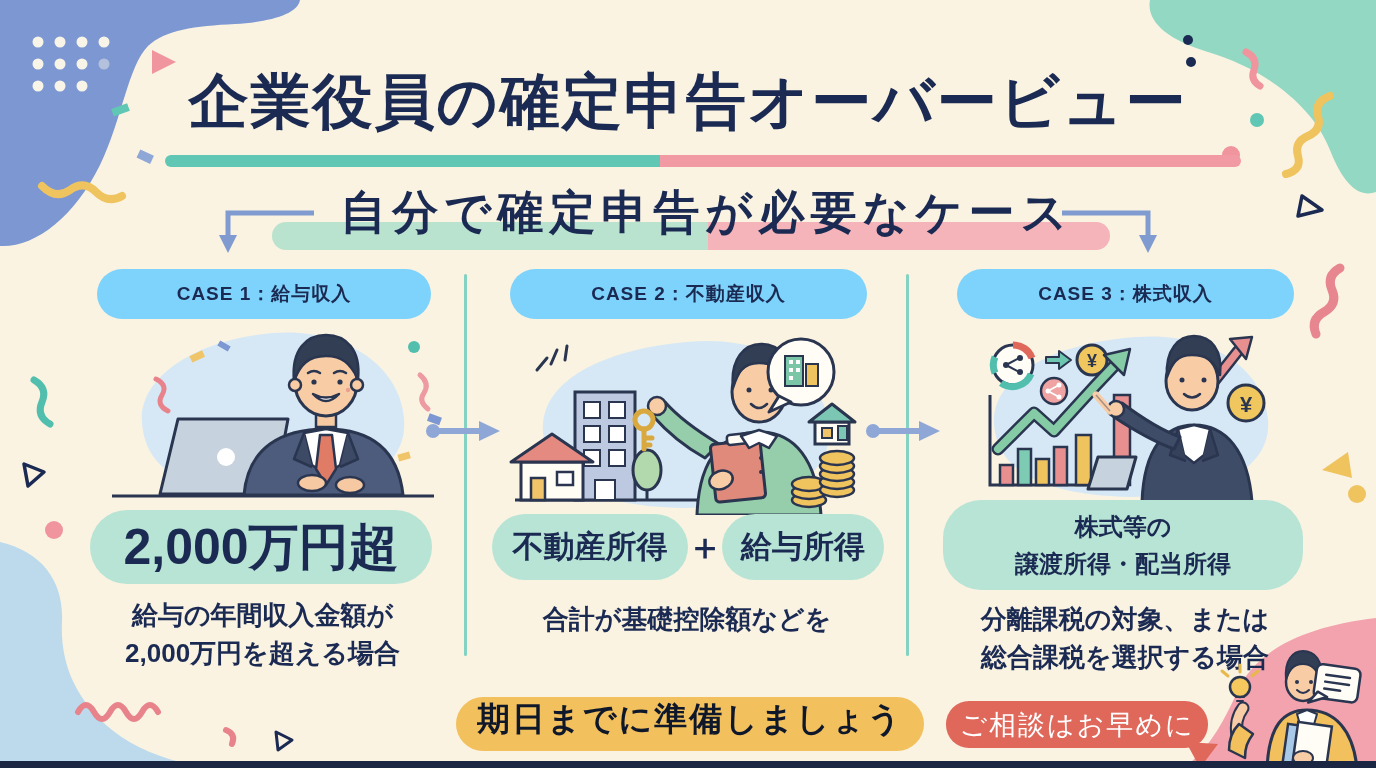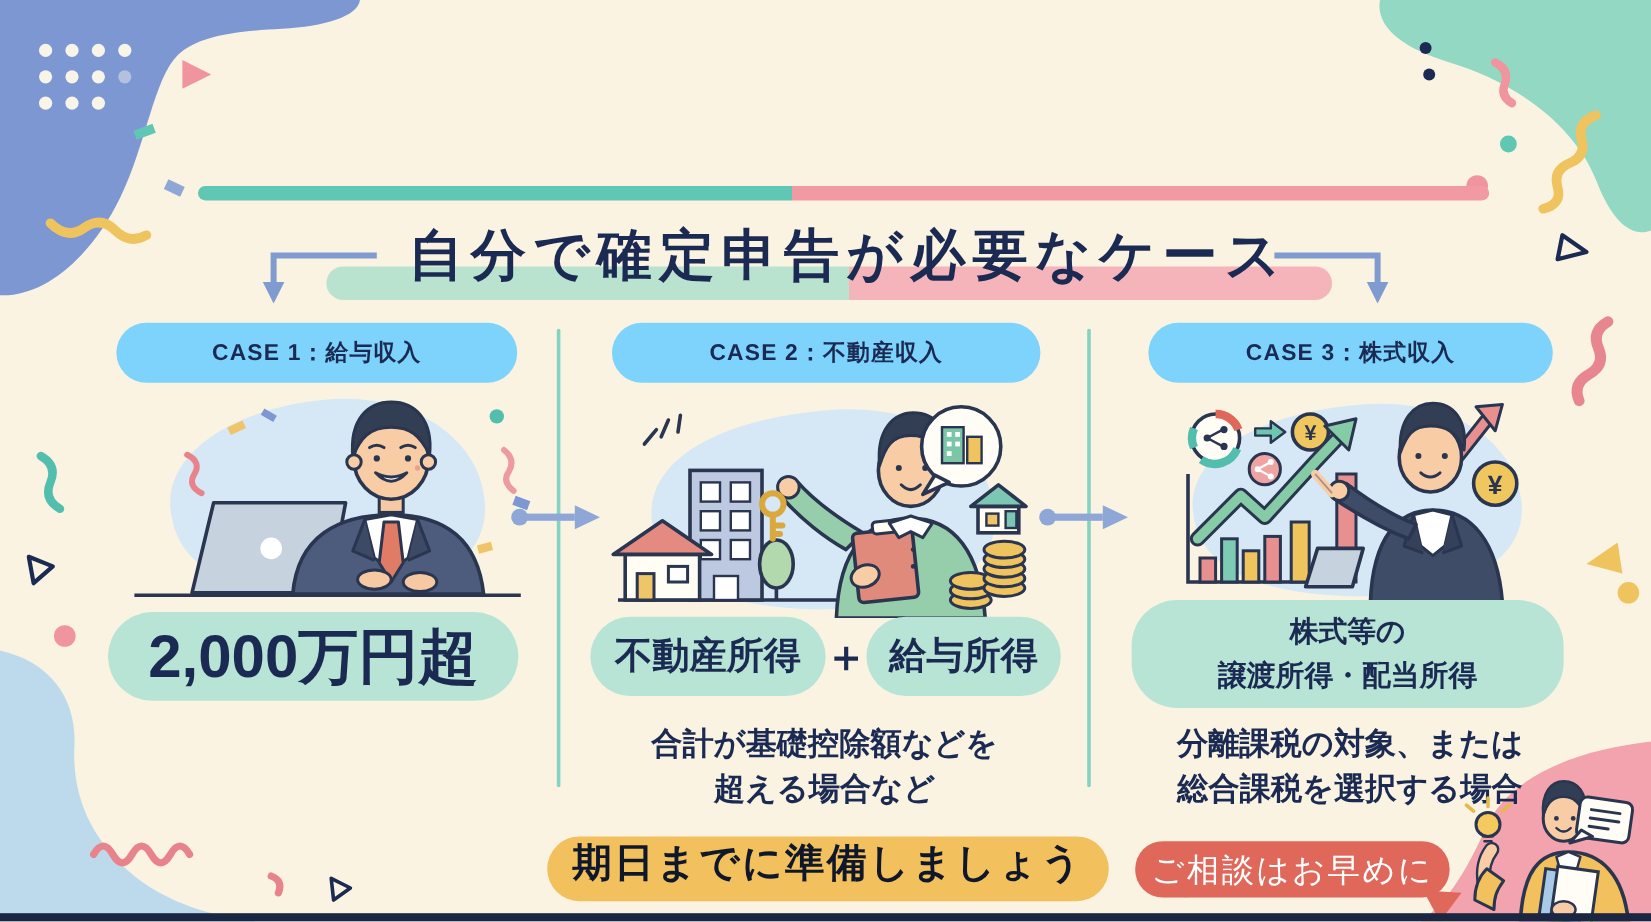--- a/index.html
+++ b/index.html
@@ -102,20 +102,21 @@
     <circle cx="1357" cy="494" r="9" fill="#EFC35E"></circle>
     <path d="M34,380 q14,8 8,22 q-6,14 8,22" stroke="#52BFAE" stroke-width="7" fill="none" stroke-linecap="round"></path>
     <polygon points="24,464 44,472 28,486" fill="none" stroke="#1B2A52" stroke-width="3.5" stroke-linejoin="round"></polygon>
     <circle cx="54" cy="530" r="9" fill="#F0949E"></circle>
     <path d="M78,712 q8,-14 16,0 q8,14 16,0 q8,-14 16,0 q8,14 16,0 q8,-14 16,0" stroke="#E8838C" stroke-width="6" fill="none" stroke-linecap="round"></path>
     <path d="M226,730 q10,4 6,14" stroke="#E8838C" stroke-width="6" fill="none" stroke-linecap="round"></path>
     <polygon points="276,732 292,740 278,750" fill="none" stroke="#1B2A52" stroke-width="3" stroke-linejoin="round"></polygon>
     <circle cx="988" cy="744" r="4" fill="#EFC35E"></circle>
   </svg>
 
+  <div class="abs z3 title">企業役員の確定申告オーバービュー</div>
   <div class="abs z2 title-underline"></div>
   <div class="abs z2 subtitle-highlight"></div>
   <div class="abs z3 subtitle">自分で確定申告が必要なケース</div>
 
   <svg class="abs z2" style="left:218px;top:205px;" width="100" height="55" viewBox="0 0 100 55">
     <path d="M96,8 H10 V32" stroke="#7F9BD0" stroke-width="5" fill="none"></path>
     <polygon points="1,30 19,30 10,48" fill="#7F9BD0"></polygon>
   </svg>
   <svg class="abs z2" style="left:1058px;top:205px;" width="100" height="55" viewBox="0 0 100 55">
     <path d="M4,8 H90 V32" stroke="#7F9BD0" stroke-width="5" fill="none"></path>
@@ -155,20 +156,24 @@
     <circle cx="259" cy="62" r="6" fill="#F8CDA6" stroke="#2A3550" stroke-width="2.5"></circle>
     <path d="M210,50 q6,-4 12,0 M236,50 q6,-4 12,0" stroke="#2A3550" stroke-width="2.5" fill="none" stroke-linecap="round"></path>
     <circle cx="216" cy="59" r="2.6" fill="#2A3550"></circle>
       <circle cx="242" cy="59" r="2.6" fill="#2A3550"></circle>
     <path d="M215,71 Q228,85 241,71 Q228,78 215,71 Z" fill="#FFFFFF" stroke="#2A3550" stroke-width="2.5" stroke-linejoin="round"></path>
     <circle cx="250" cy="67" r="2.2" fill="#E8A090"></circle>
   </svg>
 
   <div class="abs z3 big-pill" style="left:90px;top:510px;width:342px;height:74px;font-size:50px;">
     <span>2,000万円超</span>
+  </div>
+  <div class="abs z3 desc" style="left:90px;top:596px;width:345px;">
+    <div>給与の年間収入金額が</div>
+    <div>2,000万円を超える場合</div>
   </div>
 
   <svg class="abs z3" style="left:424px;top:416px;" width="80" height="30" viewBox="0 0 80 30">
     <circle cx="9" cy="15" r="7" fill="#8FA7D6"></circle>
     <rect x="9" y="12" width="46" height="6" fill="#8FA7D6"></rect>
     <polygon points="55,5 76,15 55,25" fill="#8FA7D6"></polygon>
   </svg>
 
   <div class="abs z3 pill-header" style="left:510px;top:269px;width:357px;">
     <span>CASE 2：不動産収入</span>
@@ -241,21 +246,20 @@
     <span>不動産所得</span>
   </div>
   <div class="abs z3 plus-sign" style="left:686px;top:514px;width:38px;">
     <span>＋</span>
   </div>
   <div class="abs z3 mini-pill" style="left:722px;top:514px;width:162px;">
     <span>給与所得</span>
   </div>
   <div class="abs z3 desc" style="left:487px;top:600px;width:400px;">
     <div>合計が基礎控除額などを</div>
-    <div>超える場合など</div>
   </div>
 
   <svg class="abs z3" style="left:864px;top:416px;" width="80" height="30" viewBox="0 0 80 30">
     <circle cx="9" cy="15" r="7" fill="#8FA7D6"></circle>
     <rect x="9" y="12" width="46" height="6" fill="#8FA7D6"></rect>
     <polygon points="55,5 76,15 55,25" fill="#8FA7D6"></polygon>
   </svg>
 
   <div class="abs z3 pill-header" style="left:957px;top:269px;width:337px;">
     <span>CASE 3：株式収入</span>

